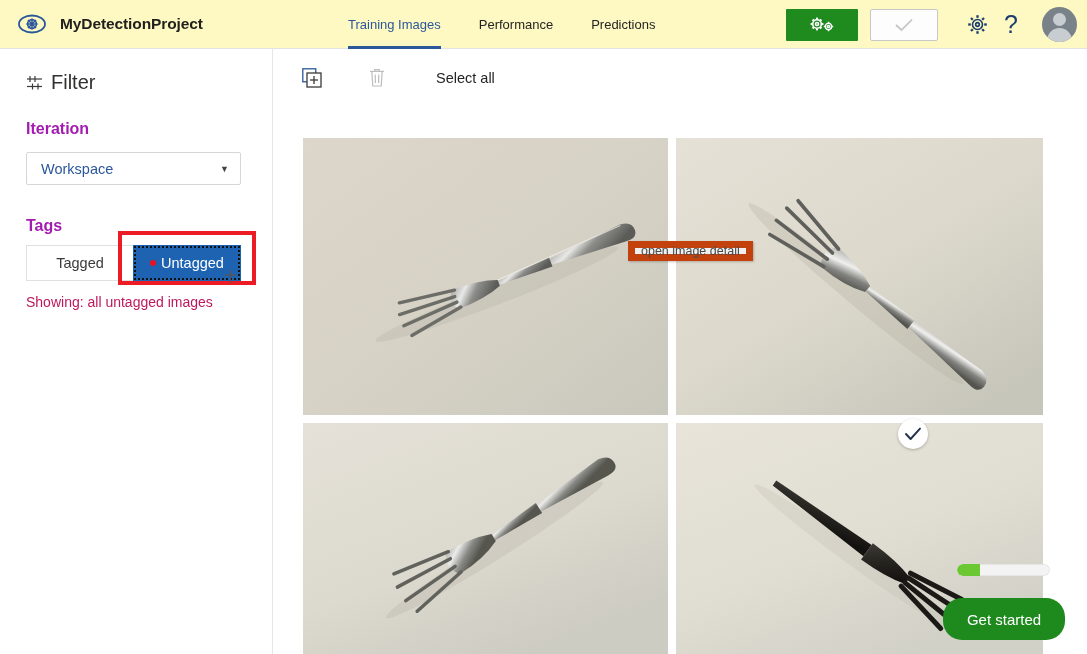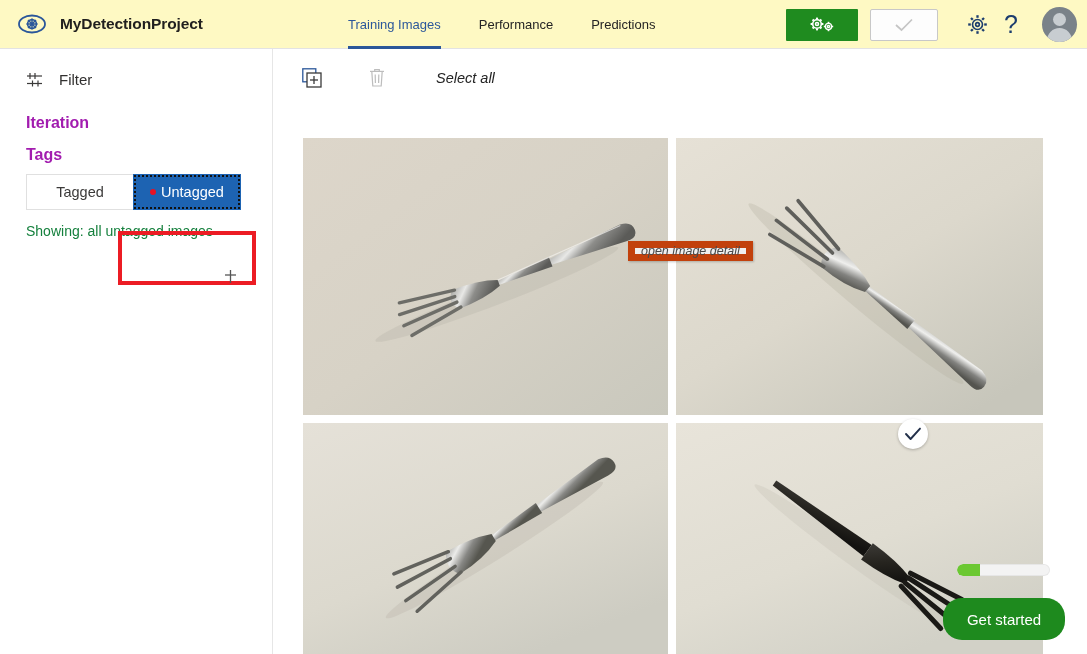--- a/index.html
+++ b/index.html
@@ -54,50 +54,50 @@
   }
   .avatar .head { position:absolute; width:13px; height:13px; border-radius:50%; background:#c8cdd1; left:11px; top:6px; }
   .avatar .body { position:absolute; width:25px; height:16px; border-radius:13px 13px 0 0; background:#c8cdd1; left:5px; top:21px; }
 
   
   #sidebar {
     position:absolute; top:49px; left:0; width:273px; height:605px;
     background:#fff; border-right:1px solid #e6e6e6; padding:22px 0 0 26px;
   }
   .filter-row { display:flex; align-items:center; cursor:pointer; margin-bottom:26px; }
-  .filter-row .label { font-size:15px; color:#323130; margin-left:16px; }
+  .filter-row .label { font-size:20px; color:#323130; margin-left:8px; }
   .sb-heading { font-size:16px; color:#a21caf; font-weight:600; margin-bottom:14px; }
   .dropdown {
     width:215px; height:33px; border:1px solid #d6d6d6; border-radius:2px; background:#fff;
     display:flex; align-items:center; justify-content:space-between; padding:0 11px 0 14px;
     cursor:pointer; margin-bottom:32px;
   }
   .dropdown .val { font-size:14.5px; color:#2b579a; }
   .dropdown .caret { font-size:9px; color:#444; }
   #tags-heading { margin-bottom:10px; }
   .tag-toggle { display:flex; width:215px; height:36px; position:relative; }
   .tag-btn {
     flex:1; display:flex; align-items:center; justify-content:center; gap:5px;
     font-size:14.5px; cursor:pointer; border:1px solid #e0e0e0;
   }
   .tag-btn.tagged { background:#fff; color:#3b3a39; border-right:none; }
   .tag-btn.untagged {
     background:#1d63b2; color:#ffffff; outline:2px dotted #111; outline-offset:-3px; border-color:#1d63b2;
   }
   .tag-btn .dot { width:6px; height:6px; border-radius:50%; background:#e81123; display:inline-block; }
-  .showing { font-size:14px; color:#15803d; margin-top:13px; }
+  .showing { font-size:14px; color:#be185d; margin-top:13px; }
   
   #red-annot {
     position:absolute; left:118px; top:182px; width:138px; height:54px;
     border:4px solid #ec1c24; pointer-events:none; background:transparent;
   }
   #plus-mark { position:absolute; left:225px; top:221px; width:11px; height:13px; pointer-events:none; }
 
   
-  #main { position:absolute; top:49px; left:273px; width:814px; height:605px; background:#fff;font-style:italic; }
+  #main { position:absolute; top:49px; left:273px; width:814px; height:605px; background:#fff; }
   #toolbar { height:57px; display:flex; align-items:center; padding-left:22px; }
   .tool-icon { width:34px; height:34px; display:flex; align-items:center; justify-content:center; cursor:pointer; }
   .tool-gap { width:31px; }
   #select-all { font-size:14.5px; color:#242424; margin-left:42px; cursor:pointer; }
 
   #grid { position:absolute; left:30px; top:89px; display:grid;
           grid-template-columns:365px 367px; grid-gap:8px; }
   .cell { position:relative; overflow:hidden; cursor:pointer; }
   .cell.r1 { height:277px; }
   .cell.r2 { height:234px; }
@@ -232,20 +232,24 @@
           <line x1="9" y1="1" x2="9" y2="7"></line>
           <line x1="6.5" y1="8.5" x2="6.5" y2="14.5"></line>
           <line x1="12" y1="8.5" x2="12" y2="14.5"></line>
         </g>
       </svg>
       <span class="label">Filter</span>
     </div>
 
     <div class="sb-heading">Iteration</div>
 
+    <div class="dropdown">
+      <span class="val">Workspace</span>
+      <span class="caret">▼</span>
+    </div>
 
     <div class="sb-heading" id="tags-heading">Tags</div>
 
     <div class="tag-toggle">
       <div class="tag-btn tagged">
         <span>Tagged</span>
       </div>
       <div class="tag-btn untagged">
         <span class="dot"></span>
         <span>Untagged</span>

